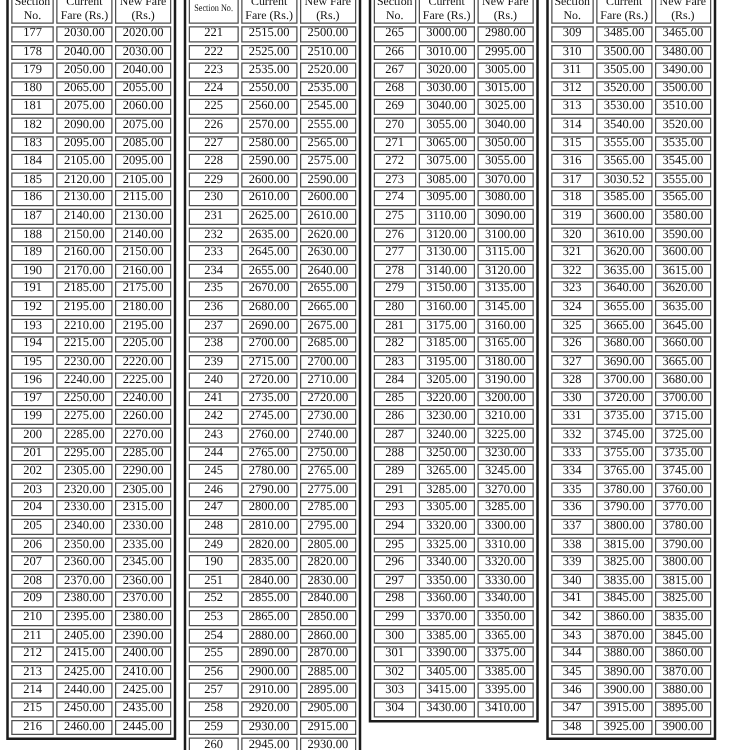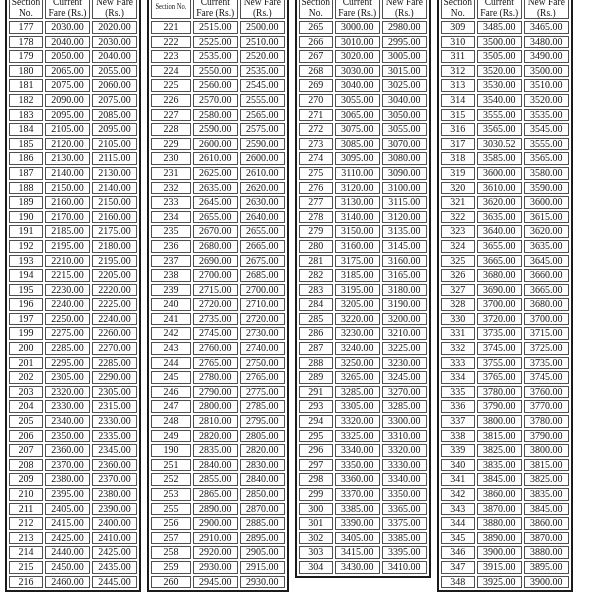--- a/index.html
+++ b/index.html
@@ -459,20 +459,25 @@
           <td>252</td>
           <td>2855.00</td>
           <td>2840.00</td>
         </tr>
         <tr>
           <td>253</td>
           <td>2865.00</td>
           <td>2850.00</td>
         </tr>
         <tr>
+          <td>254</td>
+          <td>2880.00</td>
+          <td>2860.00</td>
+        </tr>
+        <tr>
           <td>255</td>
           <td>2890.00</td>
           <td>2870.00</td>
         </tr>
         <tr>
           <td>256</td>
           <td>2900.00</td>
           <td>2885.00</td>
         </tr>
         <tr>

